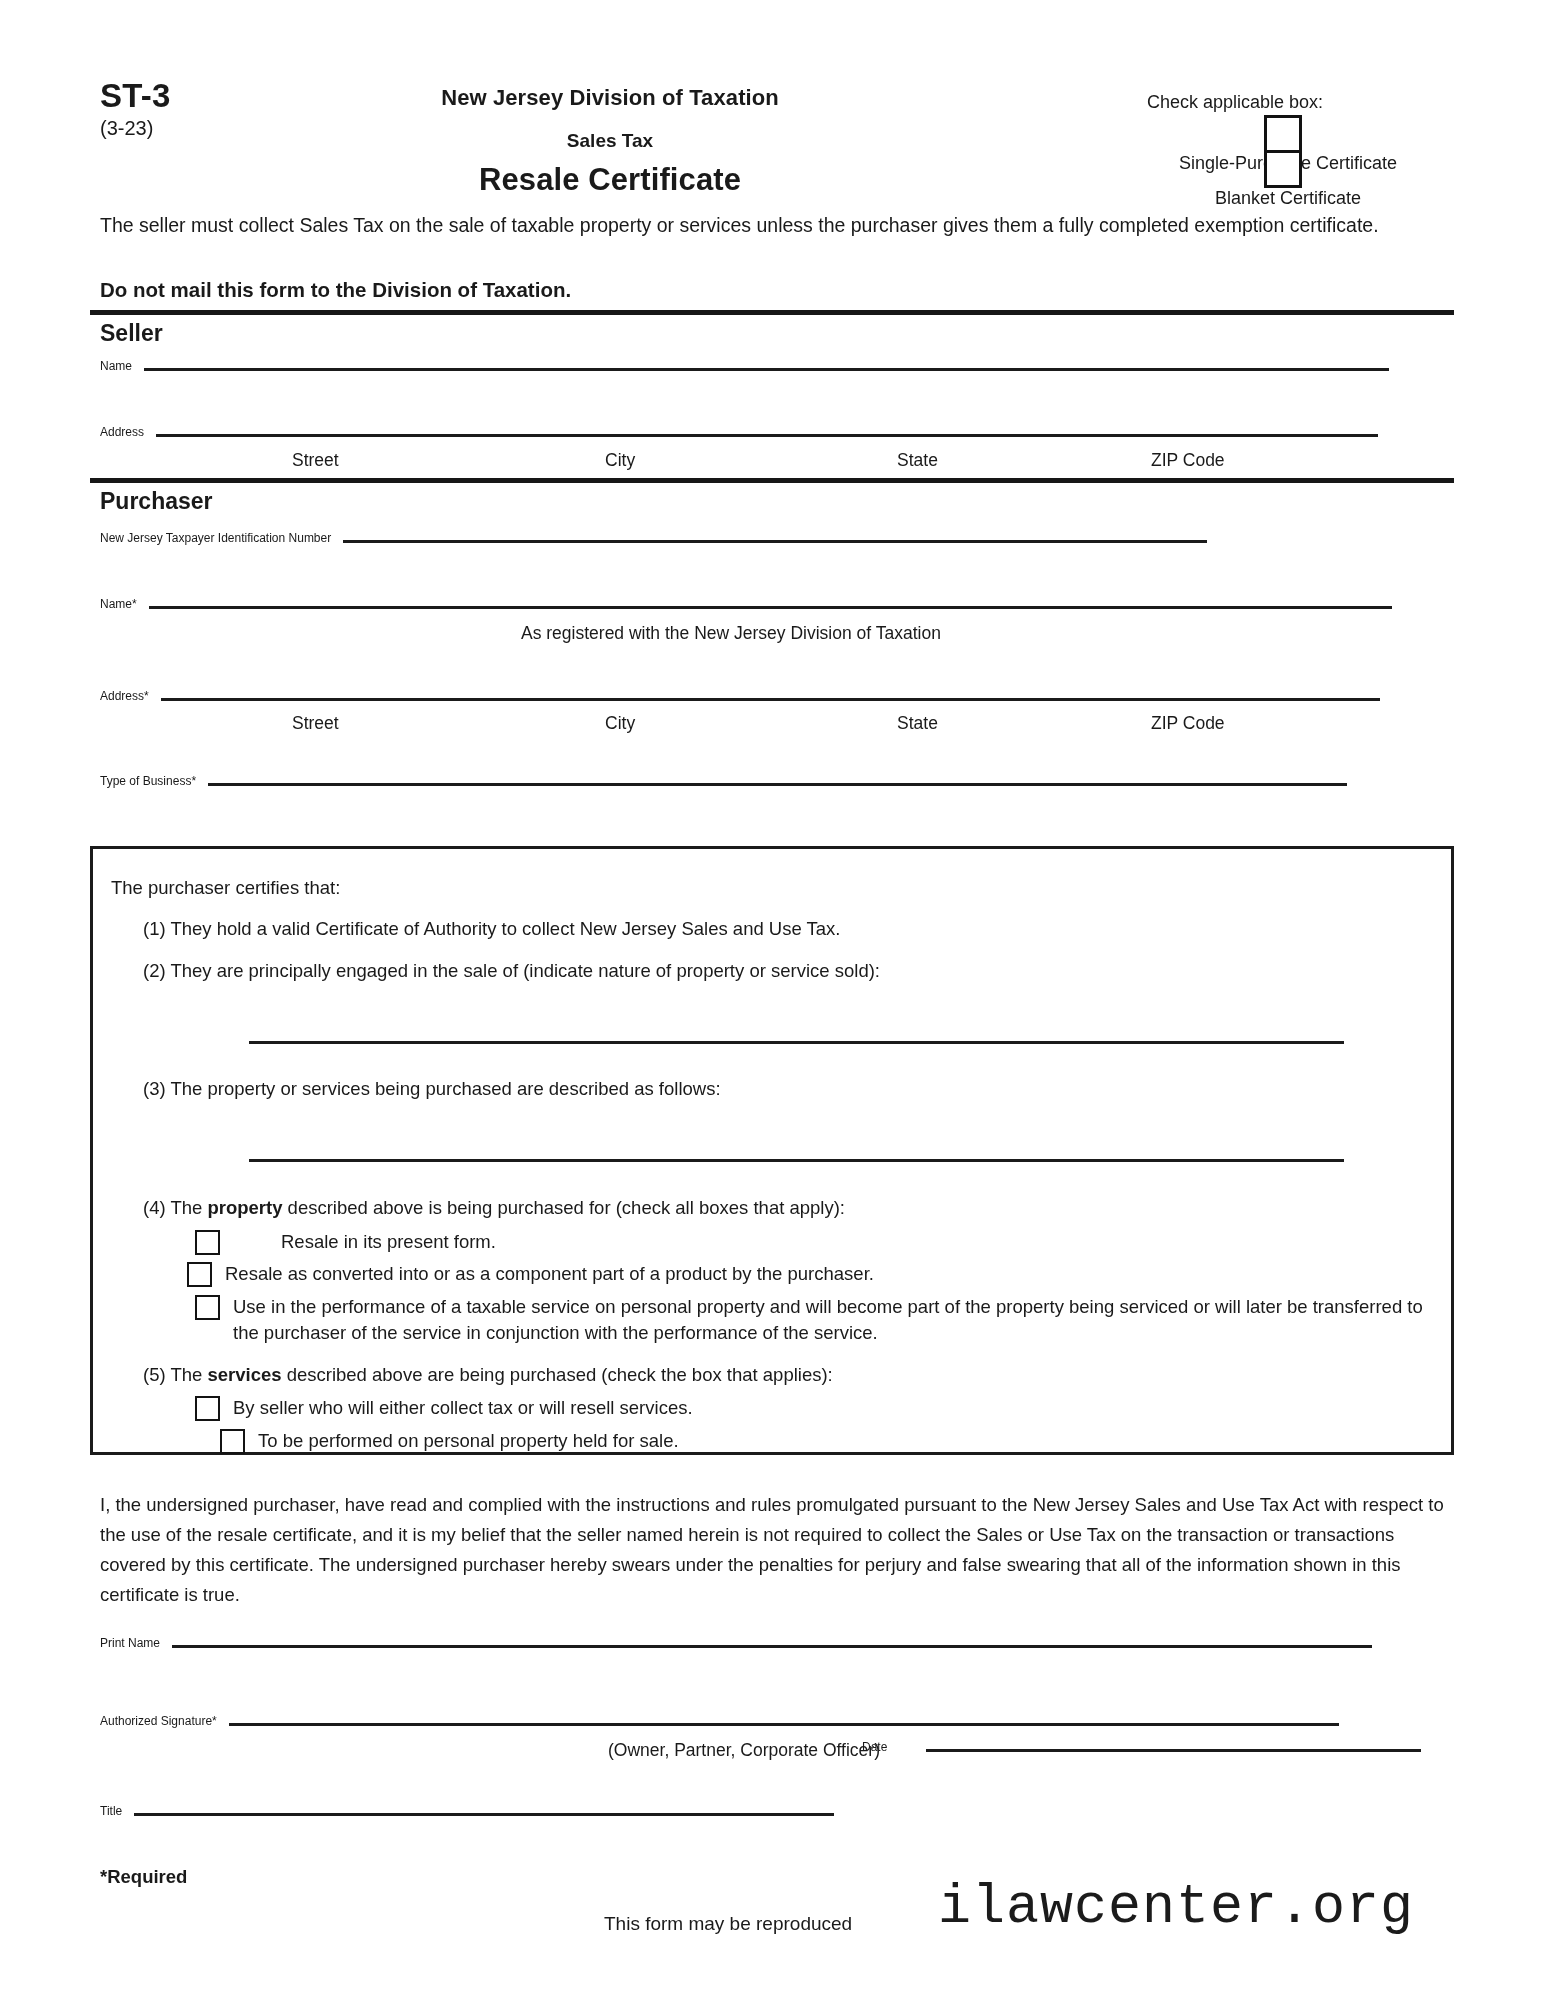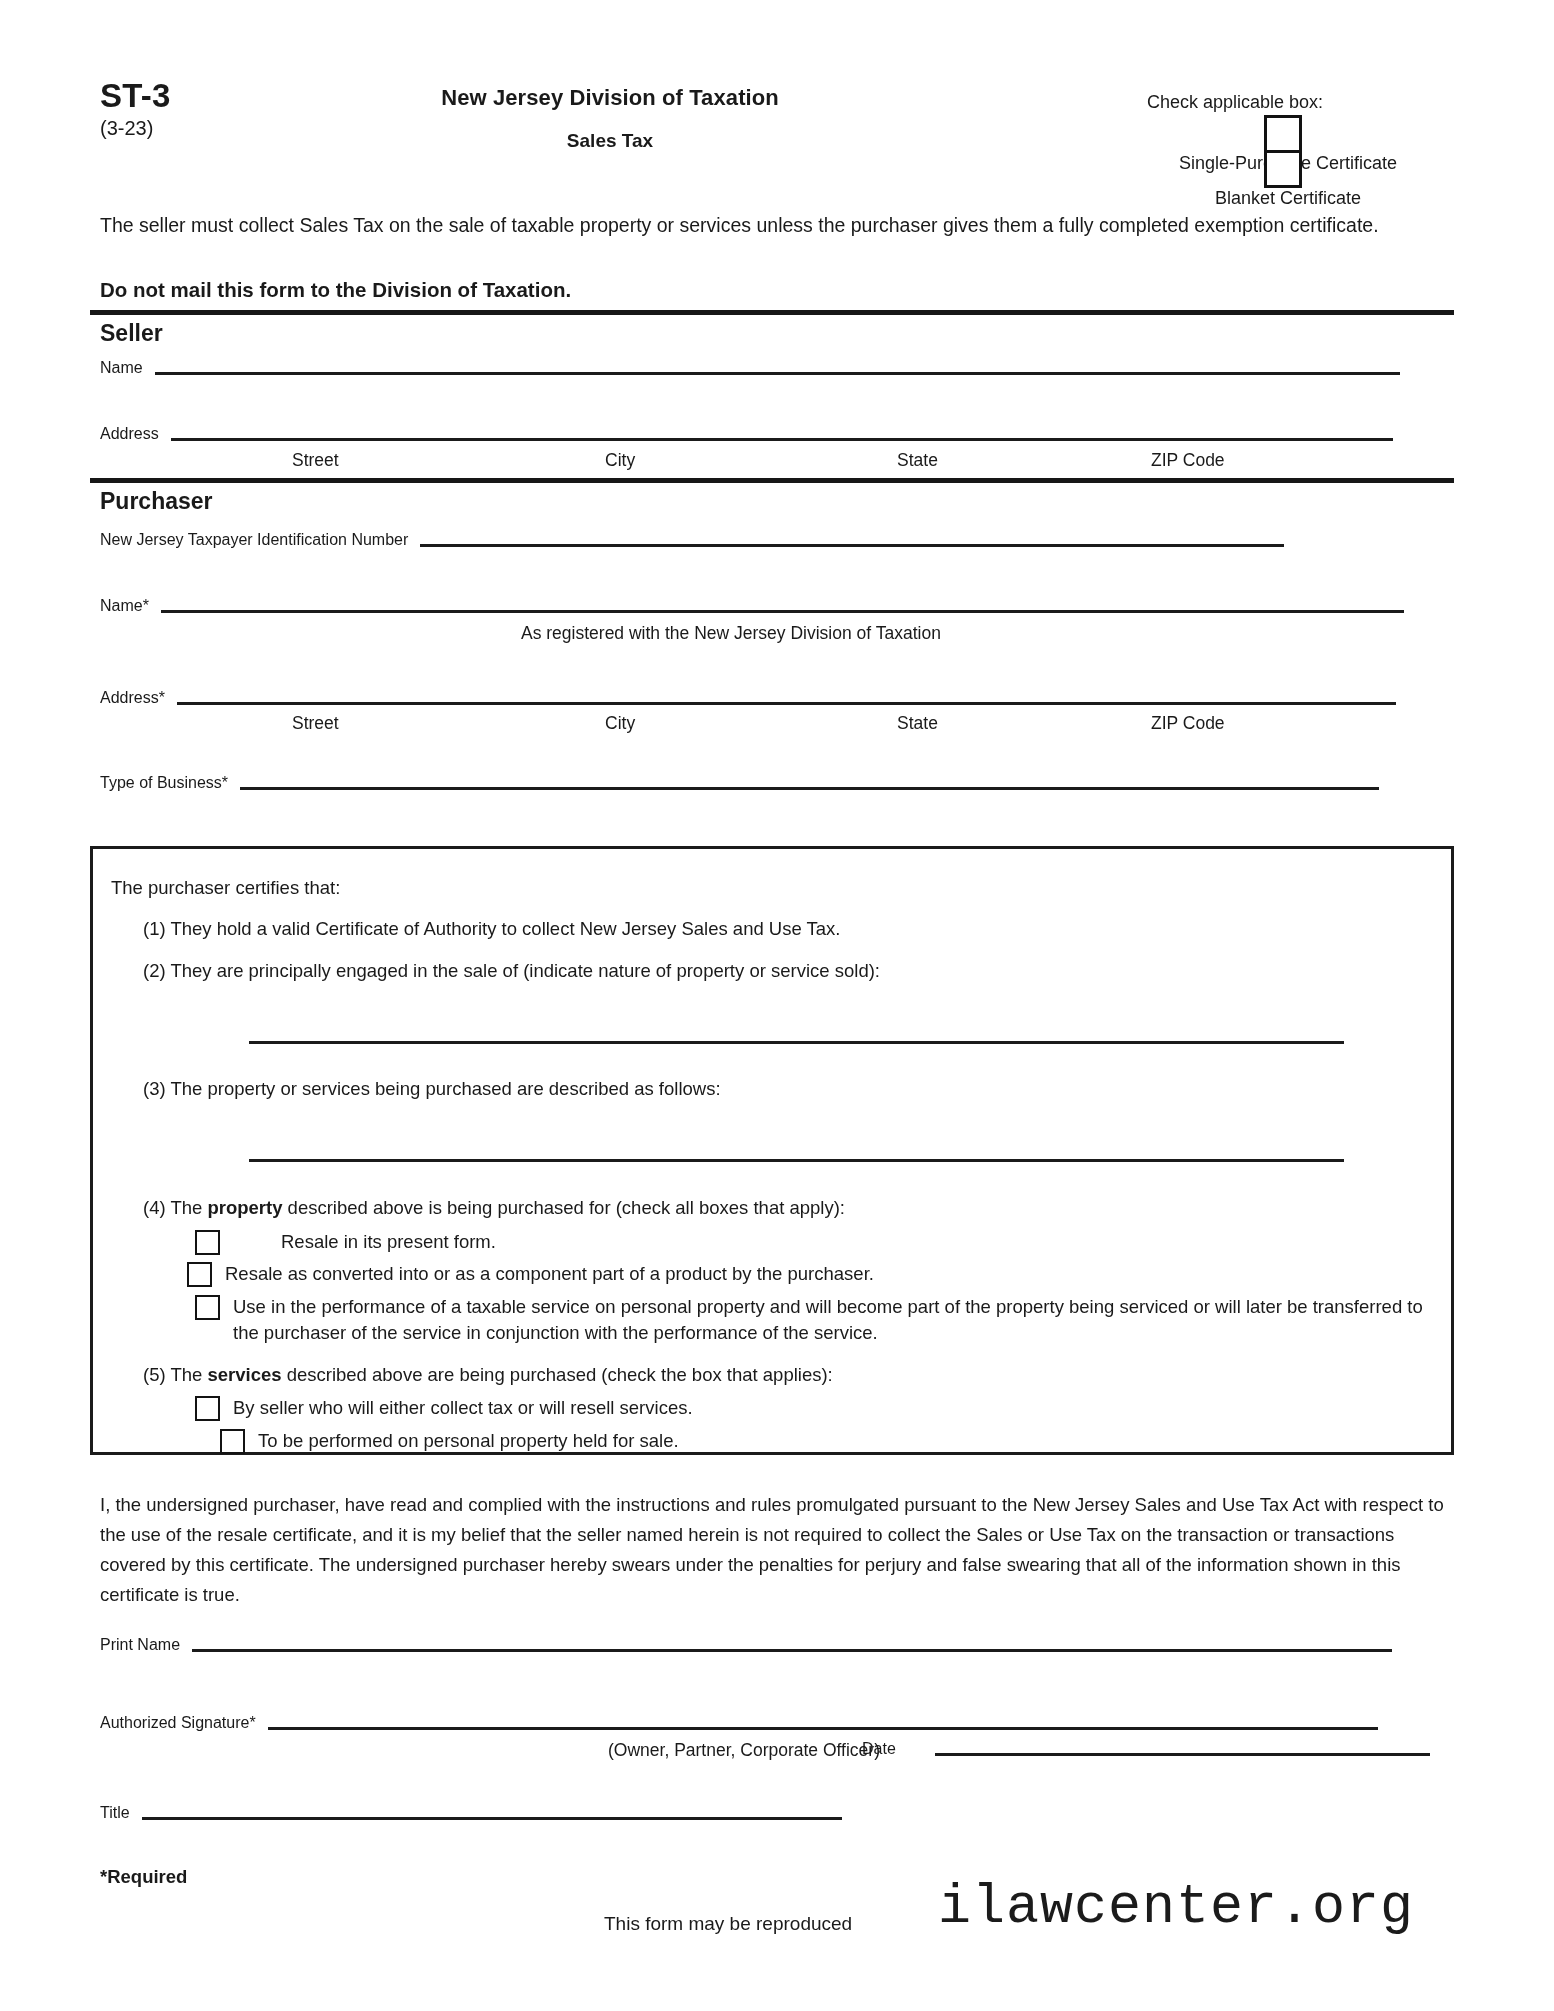--- a/index.html
+++ b/index.html
@@ -139,21 +139,21 @@
     font-weight: bold;
   }
 
   
   .field {
     position: absolute;
     display: flex;
     align-items: flex-end;
   }
   .field .lbl {
-    font-size: 16px;
+    font-size: 12px;
     white-space: nowrap;
     line-height: 1;
     padding-bottom: 3px;
   }
   .field .ln {
     height: 3px;
     background: #1b1b1b;
     margin-left: 12px;
     margin-bottom: 4px;
   }
@@ -257,20 +257,21 @@
   <div class="header">
 
     <div class="form-id">
       <div class="code">ST-3</div>
       <div class="rev">(3-23)</div>
     </div>
 
     <div class="title-block">
       <div class="title-agency">New Jersey Division of Taxation</div>
       <div class="title-sub">Sales Tax</div>
+      <div class="title-main">Resale Certificate</div>
     </div>
 
     <div class="check-cluster">
       <div class="cc-title">Check applicable box:</div>
       <div class="cc-rows">
         <div class="cc-row">
           <span class="cc-box"></span>
           <span class="cc-label">Single-Purchase Certificate</span>
         </div>
         <div class="cc-row">

